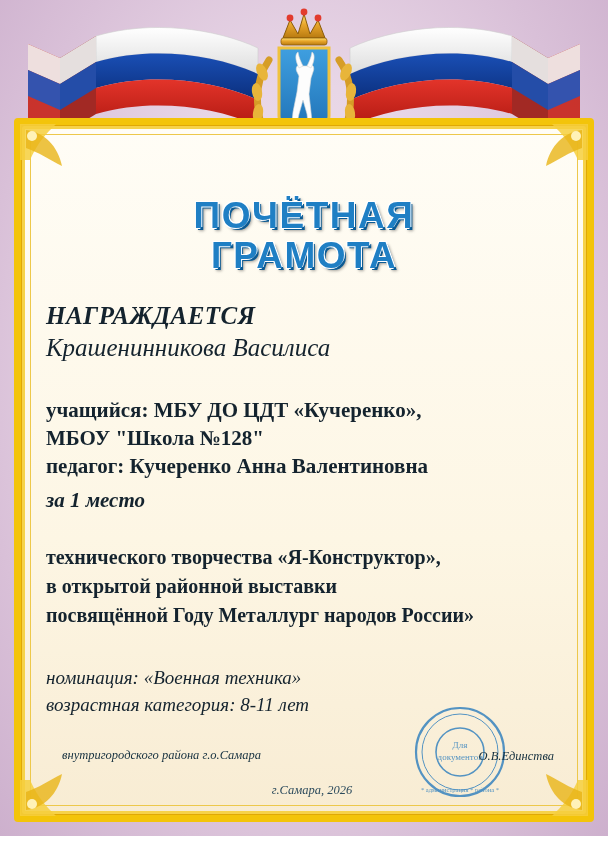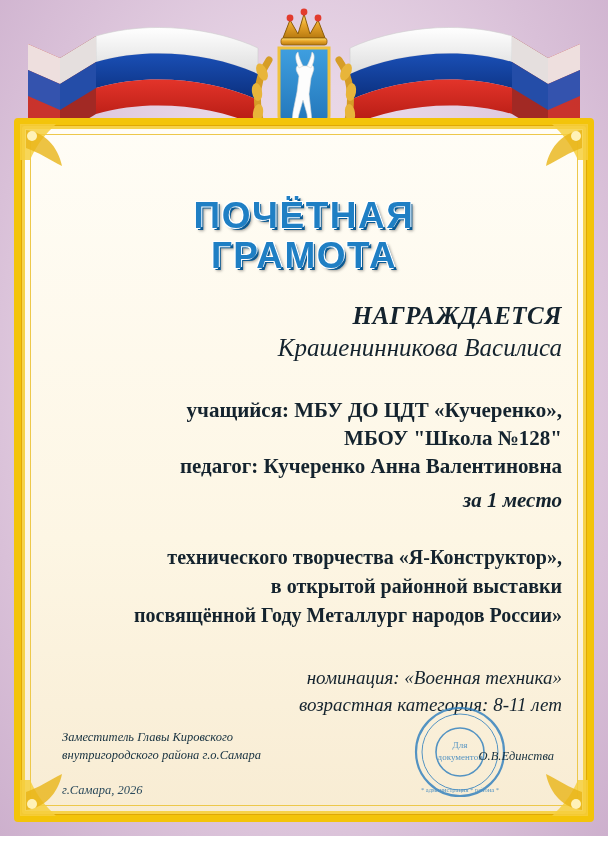--- a/index.html
+++ b/index.html
@@ -89,21 +89,21 @@
       2px 2px 0 #0b5a93,
       3px 3px 3px rgba(0,0,0,0.35);
   }
 
   
   .body-block {
     position: absolute;
     left: 46px;
     right: 46px;
     top: 302px;
-    text-align: right;
+    text-align: left;
     color: #14232e;
   }
   .awarded {
     font-style: italic;
     font-weight: bold;
     font-size: 25px;
     letter-spacing: 0.5px;
     margin-bottom: 4px;
   }
   .recipient {
@@ -162,20 +162,21 @@
     right: 8px;
     bottom: 10px;
     font-style: italic;
     font-size: 12.5px;
     color: #15303f;
   }
   .city-date {
     position: absolute;
     left: 0; right: 0;
     bottom: -24px;
+    text-align: center;
     font-style: italic;
     font-size: 12.5px;
     color: #2b4a5c;
   }
   
   .stamp {
     position: absolute;
     right: 100px;
     bottom: 36px;
     width: 96px;
@@ -348,20 +349,19 @@
       <circle cx="48" cy="48" r="24" fill="none" stroke="#2f7fbe" stroke-width="1.6"></circle>
       <path id="stampArc" d="M 48,78 m -22,0 a 22,22 0 1,1 44,0" fill="none" stroke="none"></path>
       <text x="48" y="44" text-anchor="middle" font-family="'Liberation Serif', serif" font-size="9" fill="#2f7fbe">Для</text>
       <text x="48" y="56" text-anchor="middle" font-family="'Liberation Serif', serif" font-size="9" fill="#2f7fbe">документов</text>
       <text x="48" y="88" text-anchor="middle" font-family="'Liberation Serif', serif" font-size="6.5" fill="#2f7fbe">* администрация * района *</text>
     </svg>
   </div>
 
   <div class="sign-block">
     <div class="sign-left">
-      <div>Заместитель Главы Кировского</div>
       <div>внутригородского района  г.о.Самара</div>
     </div>
     <div class="sign-right">О.В.Единства</div>
     <div class="city-date">г.Самара, 2026</div>
   </div>
 
 </div>
 
 </body></html>

